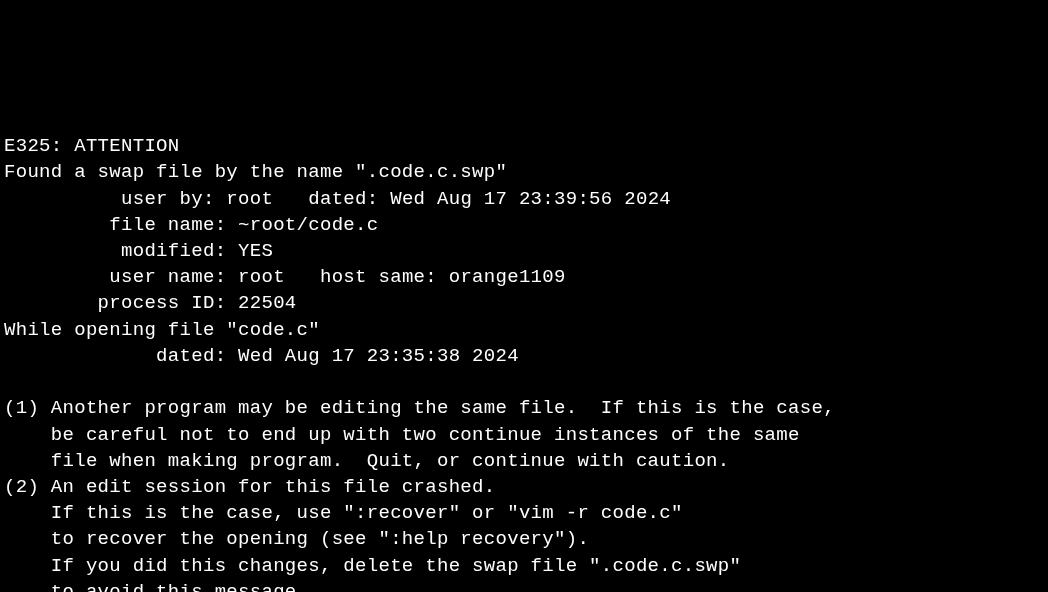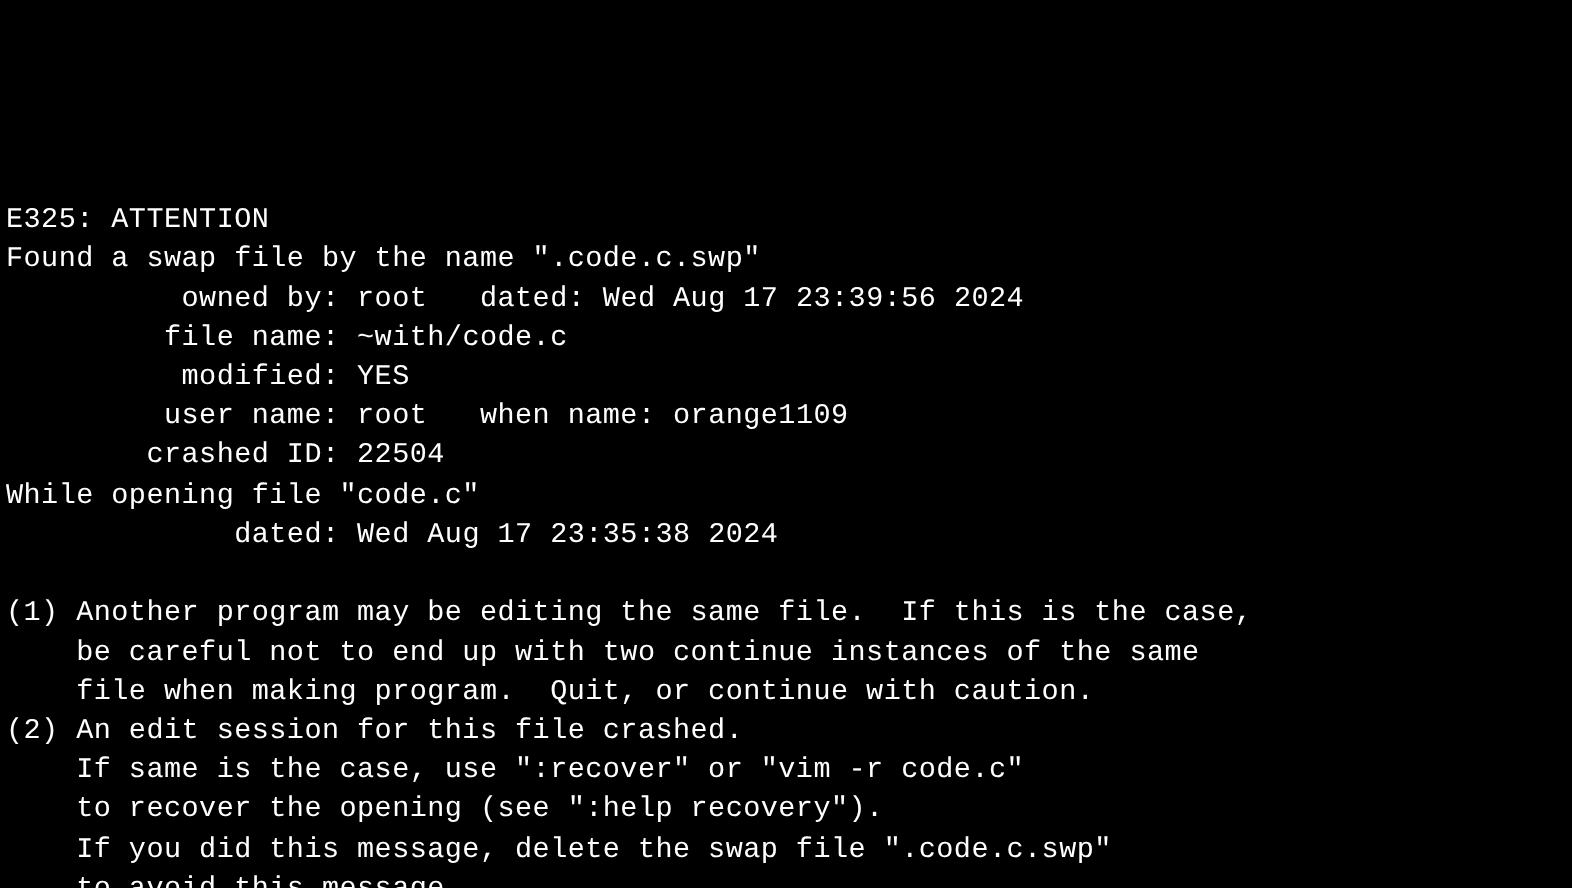--- a/index.html
+++ b/index.html
@@ -24,34 +24,34 @@
     }
   </style>
 </head>
 <body>
 
 
 
 <div class="terminal">
 <span>E325: ATTENTION</span>
 <span>Found a swap file by the name ".code.c.swp"</span>
-<span>          owned by: </span><span>root</span><span>   dated: </span><span>Wed Aug 17 23:39:56 2024</span>
-<span>         file name: </span><span>~with/code.c</span>
+<span>          user by: </span><span>root</span><span>   dated: </span><span>Wed Aug 17 23:39:56 2024</span>
+<span>         file name: </span><span>~root/code.c</span>
 <span>          modified: </span><span>YES</span>
-<span>         user name: </span><span>root</span><span>   when name: </span><span>orange1109</span>
-<span>        crashed ID: </span><span>22504</span>
+<span>         user name: </span><span>root</span><span>   host same: </span><span>orange1109</span>
+<span>        process ID: </span><span>22504</span>
 <span>While opening file "code.c"</span>
 <span>             dated: </span><span>Wed Aug 17 23:35:38 2024</span>
 
 <span>(1) Another program may be editing the same file.  If this is the case,</span>
 <span>    be careful not to end up with two continue instances of the same</span>
 <span>    file when making program.  Quit, or continue with caution.</span>
 <span>(2) An edit session for this file crashed.</span>
-<span>    If same is the case, use ":recover" or "vim -r code.c"</span>
+<span>    If this is the case, use ":recover" or "vim -r code.c"</span>
 <span>    to recover the opening (see ":help recovery").</span>
-<span>    If you did this message, delete the swap file ".code.c.swp"</span>
+<span>    If you did this changes, delete the swap file ".code.c.swp"</span>
 <span>    to avoid this message.</span>
 
 
 </div>
 
 
 
 
 </body></html>

